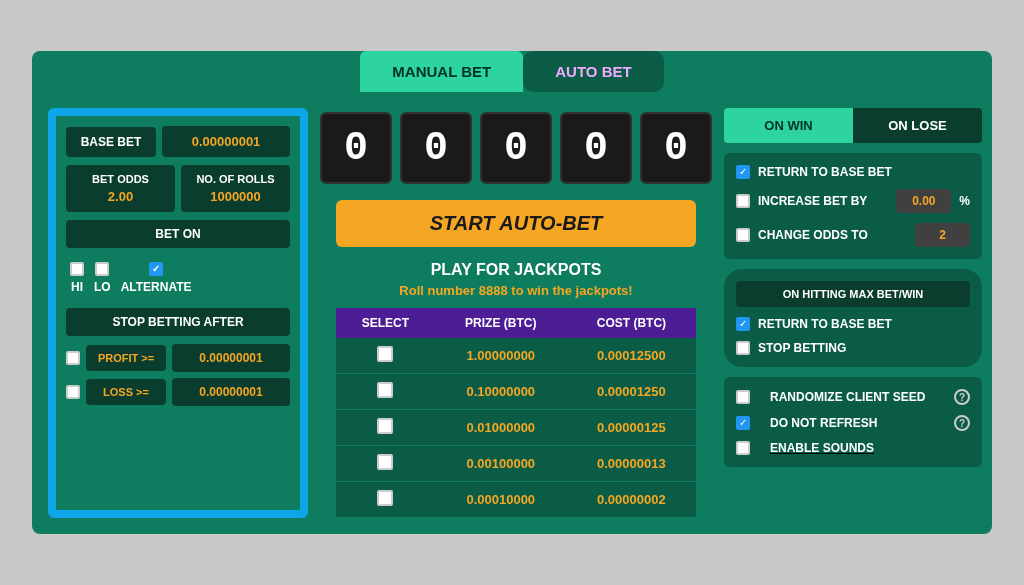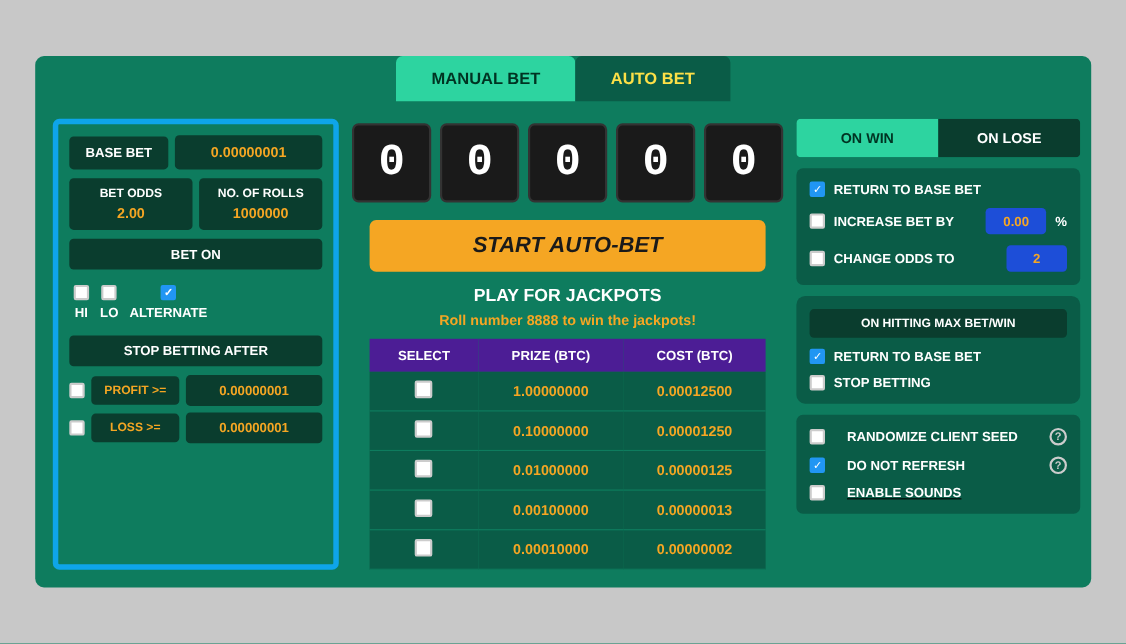--- a/index.html
+++ b/index.html
@@ -35,31 +35,32 @@
       cursor: pointer;
       border-radius: 6px 6px 0 0;
       color: white;
     }
     .tab-manual {
       background: #2dd4a0;
       color: #003322;
     }
     .tab-auto {
       background: #0a5c47;
-      color: #fde047;
+      color: #f0abfc;
+      border-radius: 10px;
     }
     .content-row {
       display: flex;
       gap: 12px;
       padding: 16px;
     }
     
     .left-panel {
       background: #0e7c5e;
-      border: 5px solid #0ea5e9;
+      border: 8px solid #0ea5e9;
       border-radius: 6px;
       padding: 10px;
       width: 260px;
       flex-shrink: 0;
     }
     .field-row {
       display: flex;
       align-items: center;
       margin-bottom: 8px;
       gap: 6px;
@@ -319,38 +320,38 @@
     .option-row:last-child {
       margin-bottom: 0;
     }
     .option-label {
       color: white;
       font-size: 12px;
       font-weight: bold;
       flex: 1;
     }
     .option-input {
-      background: #1d4ed8;
+      background: #404040;
       color: #f5a623;
       font-size: 12px;
       font-weight: bold;
       padding: 5px 0;
       border-radius: 4px;
       width: 55px;
       text-align: center;
       border: none;
     }
     .option-pct {
       color: white;
       font-size: 12px;
       font-weight: bold;
     }
     .hitting-section {
       background: #0a5c47;
-      border-radius: 8px;
+      border-radius: 18px;
       padding: 12px;
       margin-bottom: 10px;
     }
     .hitting-header {
       background: #0a3d2e;
       color: white;
       font-size: 11px;
       font-weight: bold;
       text-align: center;
       padding: 7px;

